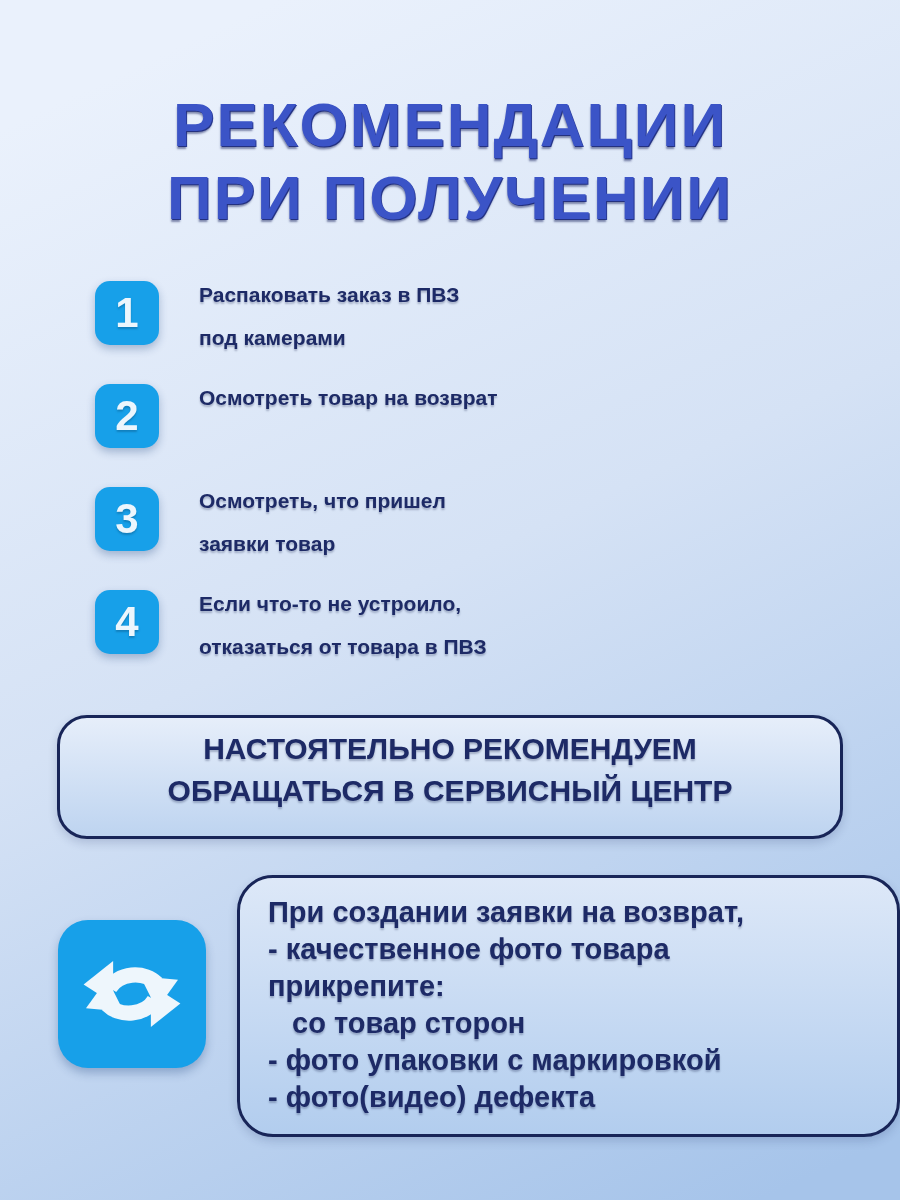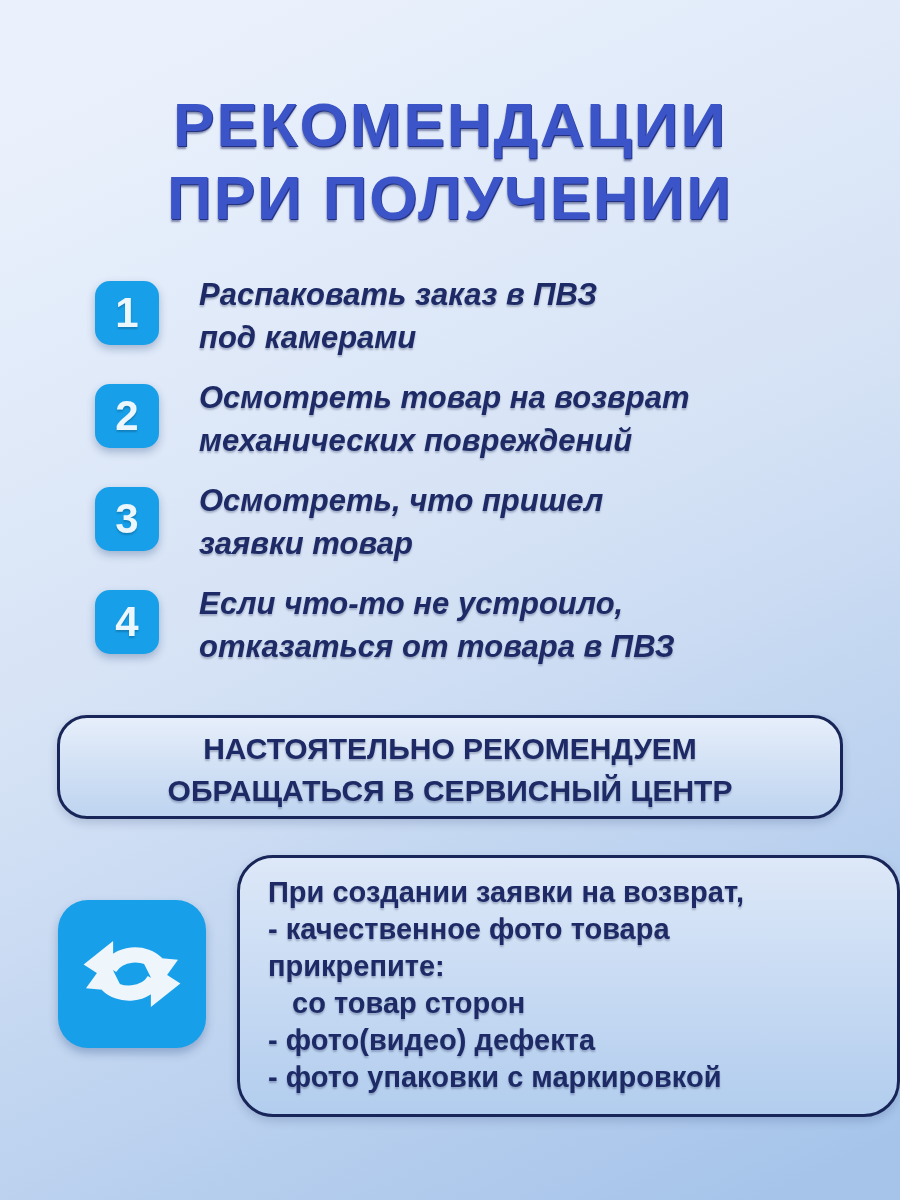--- a/index.html
+++ b/index.html
@@ -47,35 +47,34 @@
     font-weight: 700;
     display: flex;
     align-items: center;
     justify-content: center;
     box-shadow: 0 4px 8px rgba(20, 60, 120, 0.30);
     text-shadow: 0 2px 2px rgba(10, 70, 110, 0.35);
   }
   .step-text {
     margin-left: 40px;
     color: #1d2a66;
-    font-size: 31px;
+    font-size: 21px;
     font-weight: 700;
     line-height: 43px;
     text-shadow: 0 2px 2px rgba(16, 25, 70, 0.28);
-    font-style: italic;
   }
 
   
   .recommend-box {
     width: 786px;
     margin: 47px auto 0 auto;
     border: 3px solid #182558;
     border-radius: 30px;
     background: linear-gradient(180deg, #e6eefa, #bed4f0);
-    padding: 10px 16px 4px 16px;
+    padding: 10px 16px 24px 16px;
     text-align: center;
     color: #1d2a66;
     font-size: 30px;
     font-weight: 700;
     line-height: 42px;
     text-shadow: 0 2px 2px rgba(16, 25, 70, 0.28);
     box-shadow: 0 4px 10px rgba(23, 40, 95, 0.18);
   }
 
   
@@ -132,21 +131,20 @@
         <div>под камерами</div>
       </div>
     </div>
 
     <div class="step">
       <div class="badge">
         <span>2</span>
       </div>
       <div class="step-text">
         <div>Осмотреть товар на возврат</div>
-        <div>механических повреждений</div>
       </div>
     </div>
 
     <div class="step">
       <div class="badge">
         <span>3</span>
       </div>
       <div class="step-text">
         <div>Осмотреть, что пришел</div>
         <div>заявки товар</div>
@@ -187,19 +185,19 @@
           </g>
         </g>
       </svg>
     </div>
 
     <div class="return-box">
       <div>При создании заявки на возврат,</div>
       <div>- качественное фото товара</div>
       <div>прикрепите:</div>
       <div class="indent">со товар сторон</div>
+      <div>- фото упаковки с маркировкой</div>
       <div>- фото(видео) дефекта</div>
-      <div>- фото упаковки с маркировкой</div>
     </div>
 
   </section>
 
 </div>
 
 </body></html>

